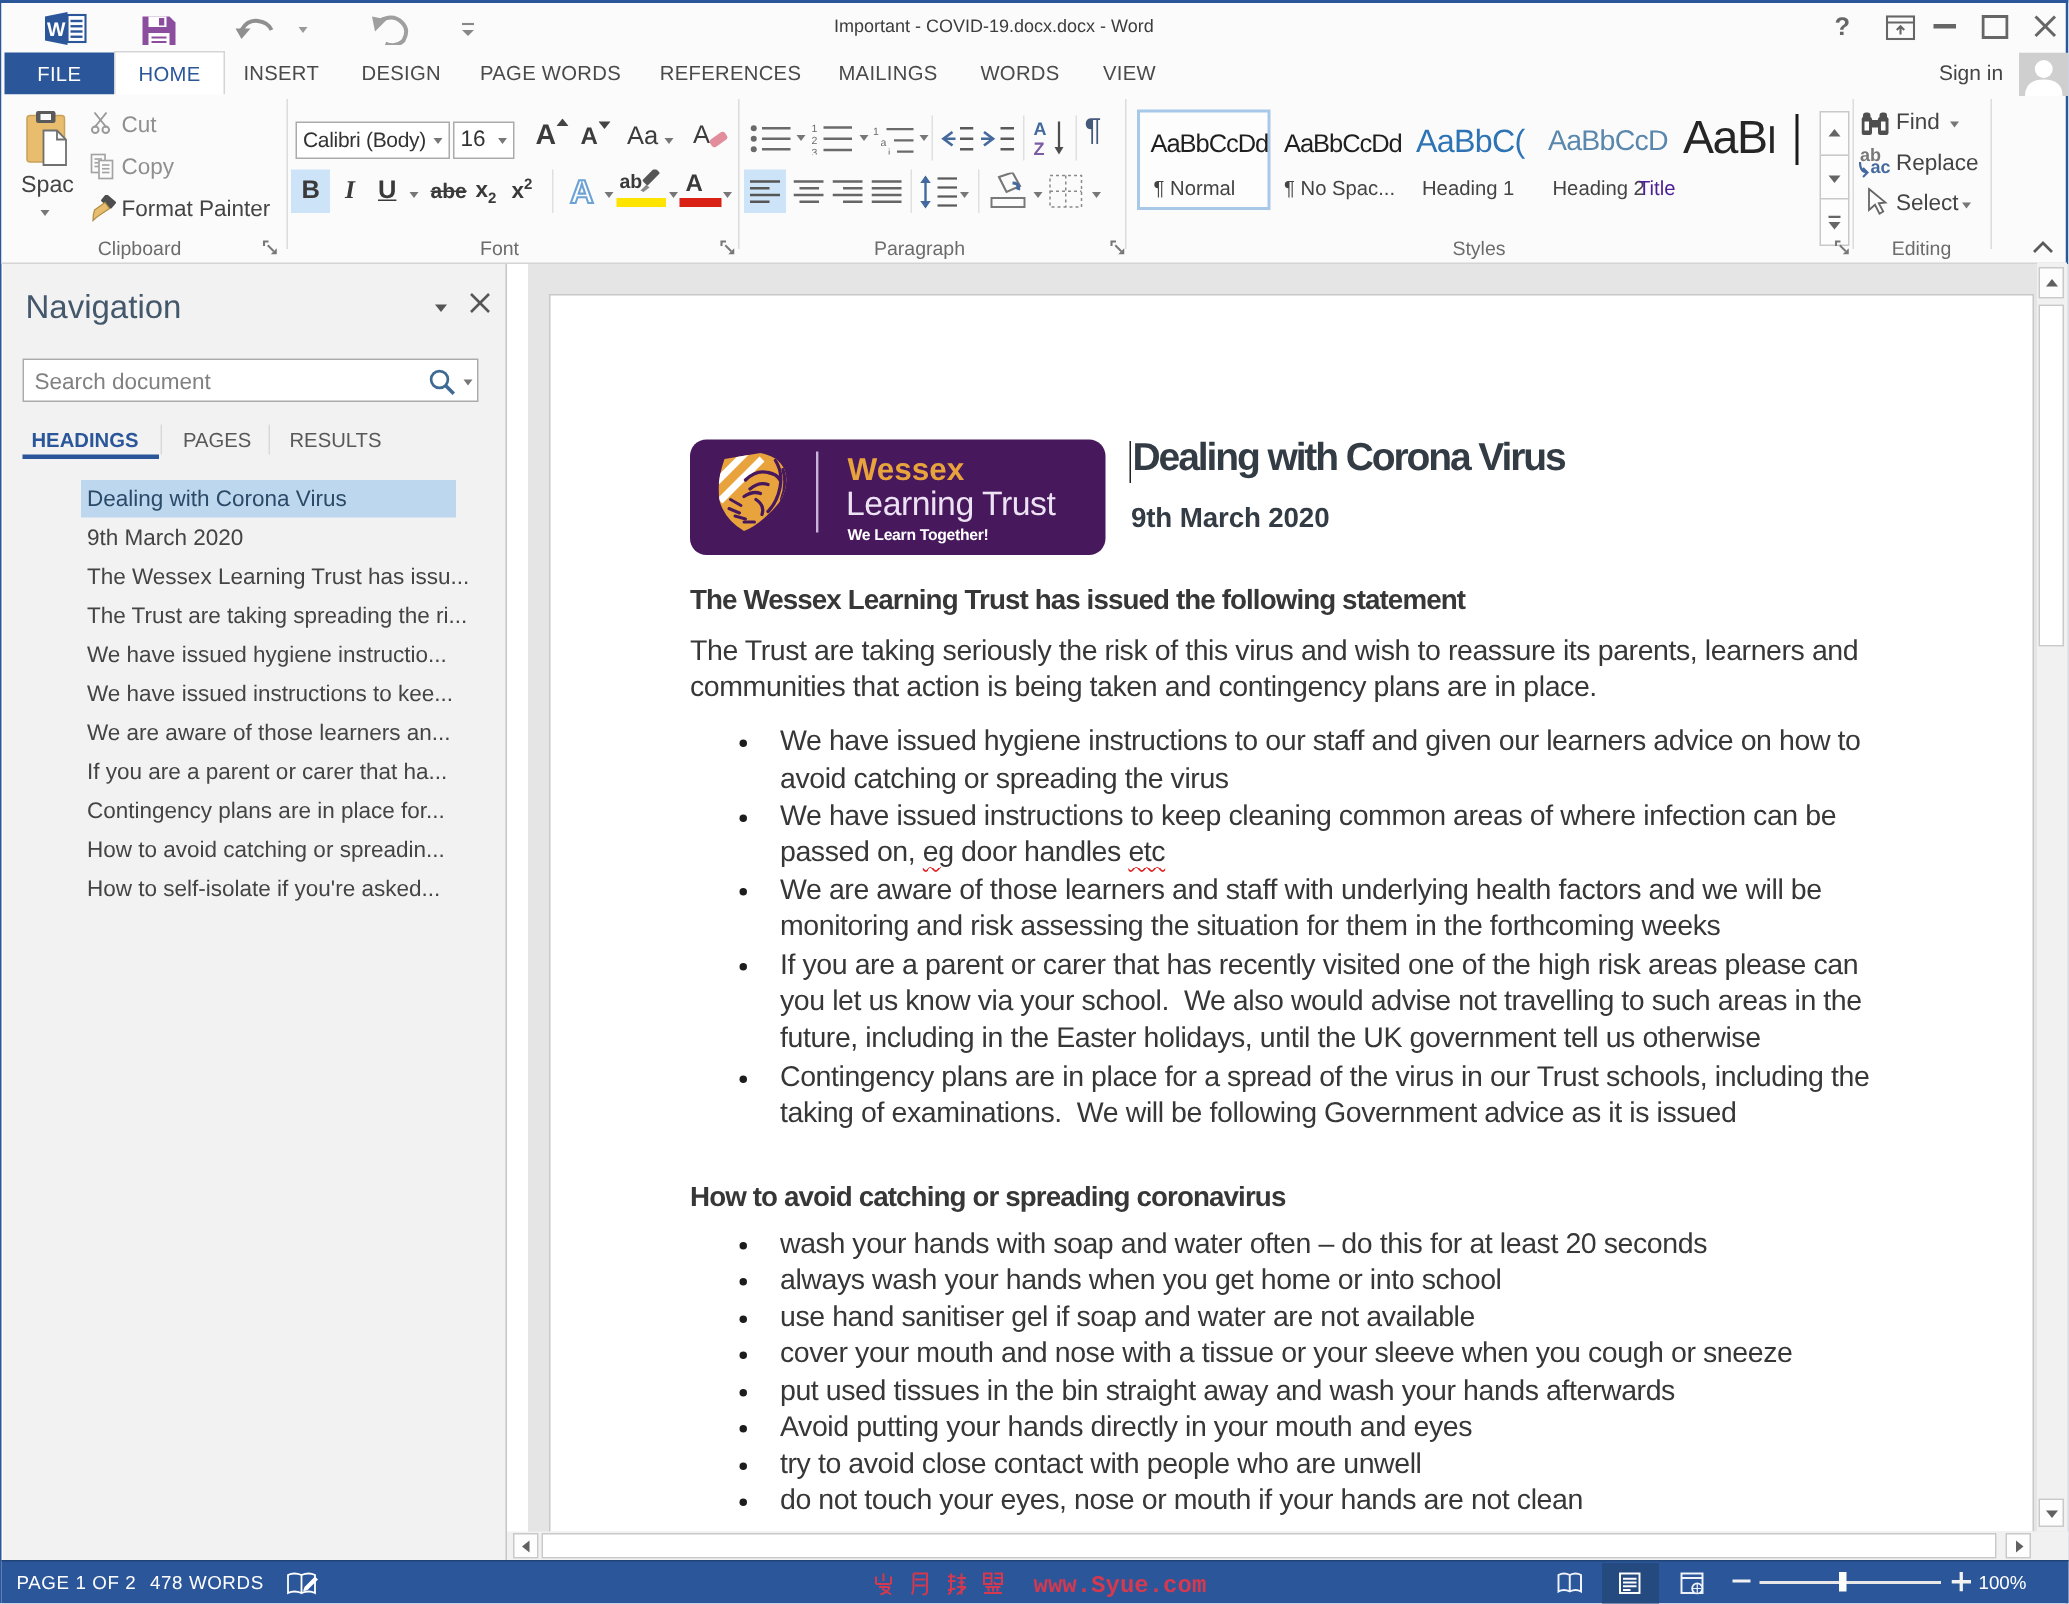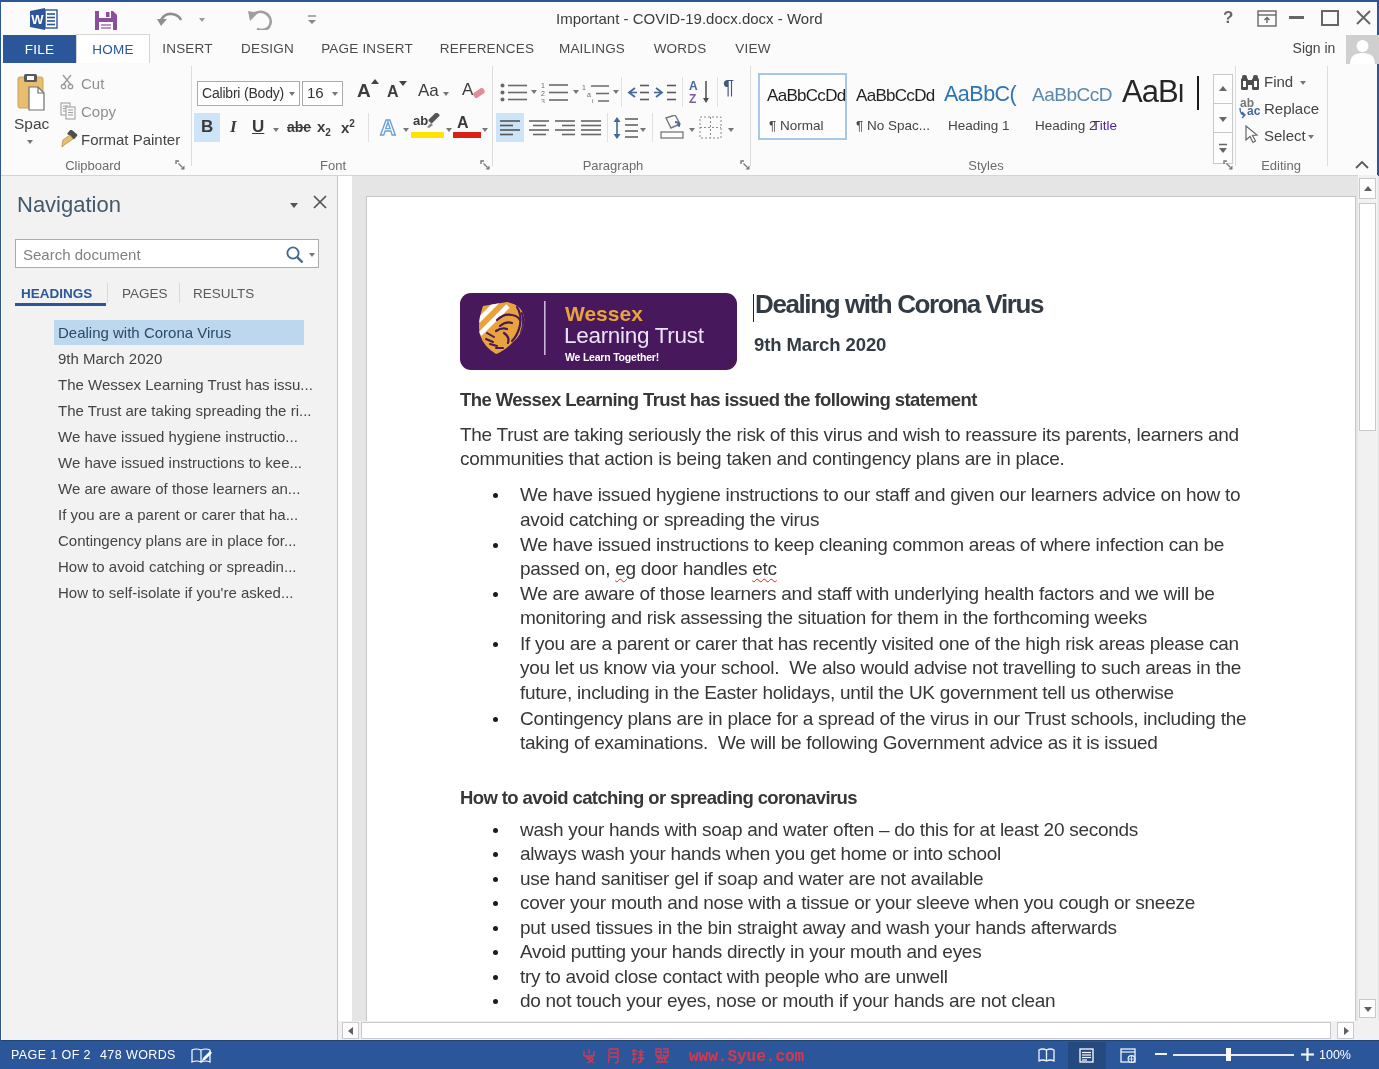--- a/index.html
+++ b/index.html
@@ -1,21 +1,21 @@
 <!DOCTYPE html>
 <html><head>
 <meta charset="utf-8">
 <style>
 *{margin:0;padding:0;box-sizing:border-box}
 html,body{width:1379px;height:1069px;overflow:hidden;font-family:"Liberation Sans",sans-serif;background:#fff}
 .abs{position:absolute}
 #win{position:relative;width:1379px;height:1069px;border-left:1px solid #2b579a;border-right:2px solid #2b579a;border-top:2px solid #2b579a;background:#fff}
 
 #titlebar{position:absolute;left:0;top:0;width:100%;height:31px;background:#fbfbfb}
-#titletext{position:absolute;left:555px;top:8px;font-size:15px;color:#3c3c3c}
+#titletext{position:absolute;left:555px;top:8px;font-size:12px;color:#3c3c3c}
 
 #tabrow{position:absolute;left:0;top:31px;width:100%;height:30px;background:#fbfbfb}
 .tab{position:absolute;top:0;height:30px;font-size:13.5px;color:#4a4a4a;letter-spacing:.2px;display:flex;align-items:center;justify-content:center}
 #tab-file{left:2px;width:73px;background:#2b579a;color:#fff;top:2px;height:28px}
 #tab-home{left:75px;width:74px;background:#fff;color:#2b579a;border:1px solid #d5d5d5;border-bottom:none;top:1px;height:29px}
 
 #ribbon{position:absolute;left:0;top:61px;width:100%;height:113px;background:#fbfbfb;border-bottom:1px solid #d4d4d4}
 .gsep{position:absolute;top:3px;width:1px;height:100px;background:#dcdcdc}
 .glabel{position:absolute;top:95px;width:120px;text-align:center;font-size:13px;color:#6c6c6c}
 .rbtxt{position:absolute;font-size:15px;color:#444}
@@ -105,21 +105,21 @@
     <rect width="33" height="29" fill="#cfcfcf"></rect>
     <circle cx="16.5" cy="11" r="6" fill="#fff"></circle>
     <path d="M4 29 Q4 18 16.5 18 Q29 18 29 29 Z" fill="#fff"></path>
   </svg>
   <div id="titletext">Important - COVID-19.docx.docx - Word</div>
   <div id="tabrow">
     <div class="tab" id="tab-file">FILE</div>
     <div class="tab" id="tab-home">HOME</div>
     <div class="tab" style="left:149px;width:75px">INSERT</div>
     <div class="tab" style="left:228px;width:77px">DESIGN</div>
-    <div class="tab" style="left:305px;width:122px">PAGE INSERT</div>
+    <div class="tab" style="left:305px;width:122px">PAGE WORDS</div>
     <div class="tab" style="left:429px;width:114px">REFERENCES</div>
     <div class="tab" style="left:545px;width:92px">MAILINGS</div>
     <div class="tab" style="left:639px;width:80px">WORDS</div>
     <div class="tab" style="left:721px;width:62px">VIEW</div>
     <div class="tab" style="left:1283px;width:60px;font-size:14px;letter-spacing:0;color:#444">Sign in</div>
   </div>
   <div id="ribbon">
 
     <div class="gsep" style="left:190px"></div>
     <div class="gsep" style="left:491px"></div>

